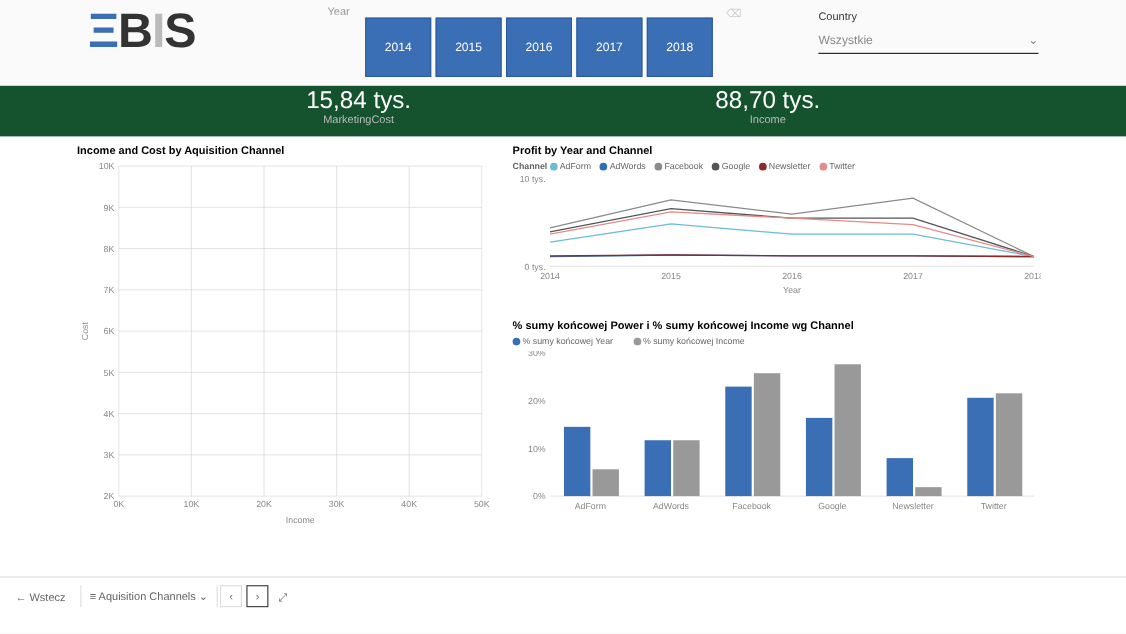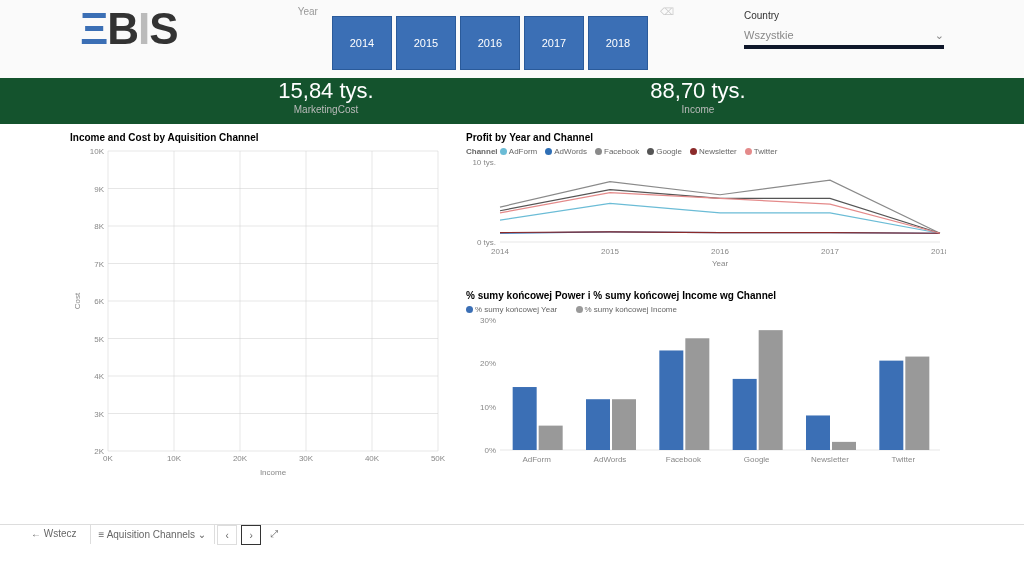--- a/index.html
+++ b/index.html
@@ -7,36 +7,36 @@
 .canvas{width:1024px;height:576px;background:#fff}
 .header{height:78px;display:flex;align-items:flex-start;padding:4px 60px 0 80px;background:#fafafa}
 .logo{font-size:44px;font-weight:700;letter-spacing:-1px;color:#333;display:flex;align-items:center}
 .logo .e{color:#3b6fb5}
 .year-label{font-size:10px;color:#999;margin-left:120px;margin-top:2px}
 .year-slicer{position:absolute;left:332px;top:16px;display:flex;gap:4px}
 .year-btn{width:60px;height:54px;background:#3b6fb5;color:#fff;font-size:11px;display:flex;align-items:center;justify-content:center;border:1px solid #2a5a9a;cursor:pointer}
 .clr{position:absolute;left:660px;top:6px;color:#ccc;font-size:10px}
 .country-block{position:absolute;left:744px;top:10px;width:200px}
 .country-label{font-size:10px;color:#333;margin-bottom:4px}
-.country-dd{border:none;border-bottom:4px solid #0f172a;height:24px;display:flex;justify-content:space-between;align-items:center;font-size:11px;color:#888;cursor:pointer}
+.country-dd{border:none;border-bottom:1px solid #0f172a;height:24px;display:flex;justify-content:space-between;align-items:center;font-size:11px;color:#888;cursor:pointer}
 .kpi-bar{height:46px;background:#14532d;display:flex;align-items:flex-start;justify-content:space-around;padding:0 140px}
 .kpi{text-align:center}
 .kpi-val{color:#fff;font-size:22px;font-weight:300}
 .kpi-lbl{color:#bbb;font-size:10px}
 .charts{padding:8px 60px 4px 70px;height:376px}
 .row{display:flex;gap:16px;height:100%}
 .left{width:380px}
 .right{width:480px;display:flex;flex-direction:column;gap:6px}
 .chart-title{font-size:10px;font-weight:600;margin-bottom:4px}
 .axis-lbl{font-size:8px;fill:#888}
 .tick{font-size:8px;fill:#888}
 .legend{font-size:8px;color:#666;margin:2px 0 4px 0}
 .legend span{margin-right:8px}
 .dot{display:inline-block;width:7px;height:7px;border-radius:50%;margin-right:2px;vertical-align:middle}
-.bottom-bar{position:absolute;bottom:24px;left:0;right:0;height:28px;border-top:1px solid #ddd;background:#fff;display:flex;align-items:flex-start;padding:0 24px;font-size:10px;color:#666}
+.bottom-bar{position:absolute;bottom:24px;left:0;right:0;height:28px;border-top:1px solid #ddd;background:#fff;display:flex;align-items:flex-end;padding:0 7px;font-size:10px;color:#666}
 .btn{padding:2px 6px;border:1px solid transparent;cursor:pointer}
 .back-arrow{margin-right:6px}
 .tab{border-right:1px solid #ddd;border-left:1px solid #ddd;padding:4px 8px}
 .navbox{border:1px solid #ddd;width:20px;height:20px;display:flex;align-items:center;justify-content:center;margin:0 2px;cursor:pointer}
 .footer{position:absolute;bottom:0;left:0;right:0;height:22px;background:#f8f8f8;border-top:1px solid #ddd;display:flex;align-items:center;justify-content:space-between;padding:0 10px;font-size:9px;color:#0078d4}
 .footer a{text-decoration:underline;cursor:pointer}
 .pager{color:#666}
 .social{color:#555;display:flex;gap:10px;align-items:center}
 .zoom-slider{width:60px;height:2px;background:#ccc;position:relative}
 .zoom-slider::after{content:"";position:absolute;right:10px;top:-3px;width:8px;height:8px;border-radius:50%;background:#888}

